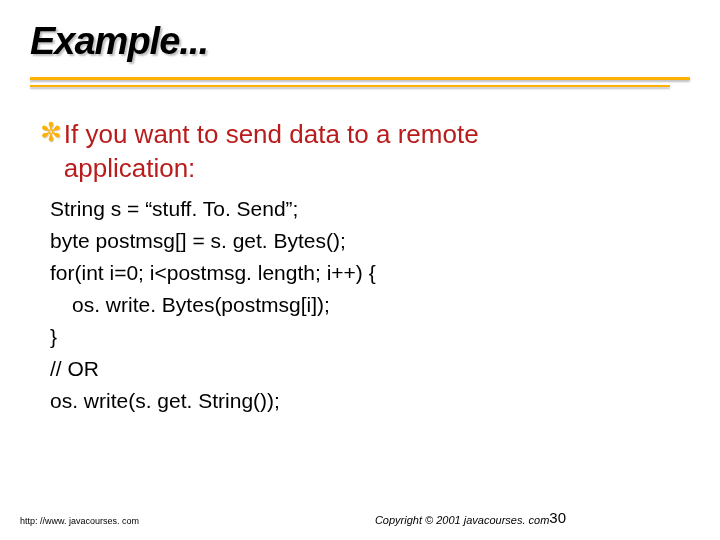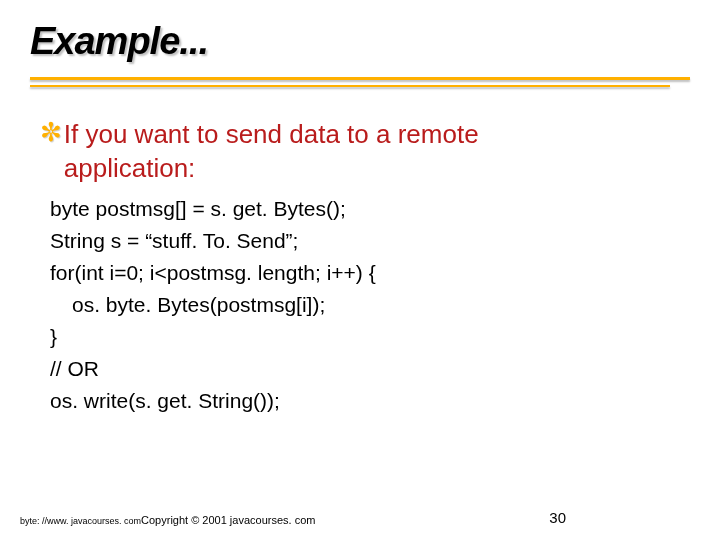--- a/index.html
+++ b/index.html
@@ -65,49 +65,49 @@
   .footer {
     position: absolute;
     left: 0; right: 0; bottom: 14px;
     display: flex;
     align-items: flex-end;
     font-size: 9px;
     color: #000;
     padding: 0 26px 0 20px;
   }
   .footer .left { flex: 0 0 auto; }
-  .footer .center { flex: 1 1 auto; text-align: left; font-size: 11px; }
+  .footer .center { flex: 1 1 auto; text-align: right; font-size: 11px; font-style: italic; }
   .footer .right { flex: 0 0 auto; font-size: 15px; }
 </style>
 </head>
 <body>
 
 <div class="slide">
 
   <div class="title">Example...</div>
 
   <div class="rule">
     <div class="line1"></div>
     <div class="line2"></div>
   </div>
 
   <div class="bullet">
     <span class="bullet-icon">✼</span>
     <span class="bullet-text">If you want to send data to a remote application:</span>
   </div>
 
   <div class="code">
+    <div>String s = “stuff. To. Send”;</div>
     <div>byte postmsg[] = s. get. Bytes();</div>
-    <div>String s = “stuff. To. Send”;</div>
     <div>for(int i=0; i&lt;postmsg. length; i++) {</div>
-    <span class="indent">os. byte. Bytes(postmsg[i]);</span>
+    <span class="indent">os. write. Bytes(postmsg[i]);</span>
     <div>}</div>
     <div>// OR</div>
     <div>os. write(s. get. String());</div>
   </div>
 
   <div class="footer">
-    <div class="left">byte: //www. javacourses. com</div>
+    <div class="left">http: //www. javacourses. com</div>
     <div class="center">Copyright © 2001 javacourses. com</div>
     <div class="right">30</div>
   </div>
 
 </div>
 
 </body></html>

